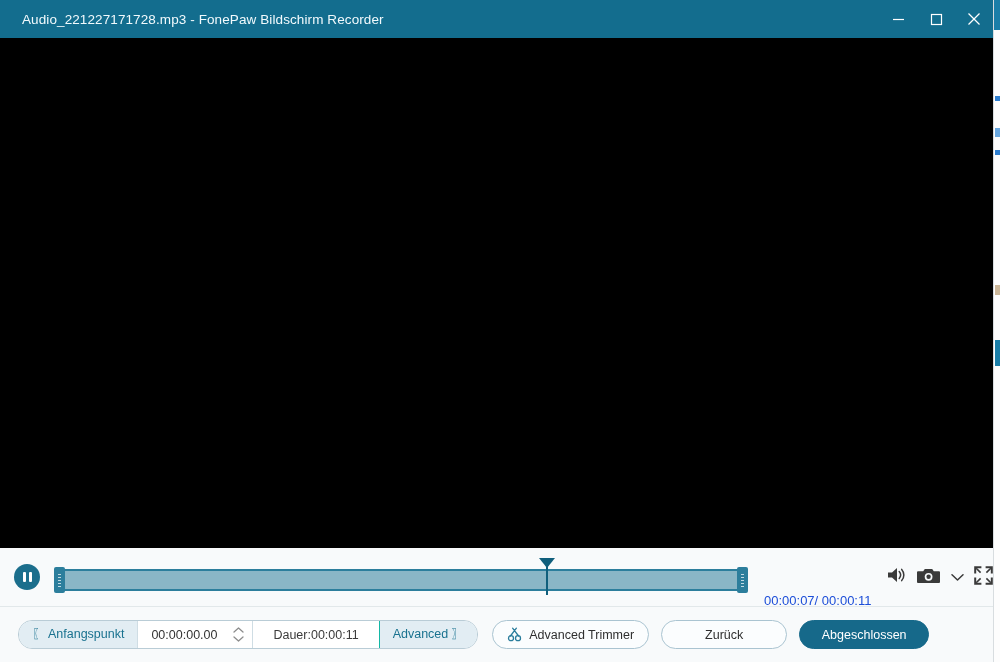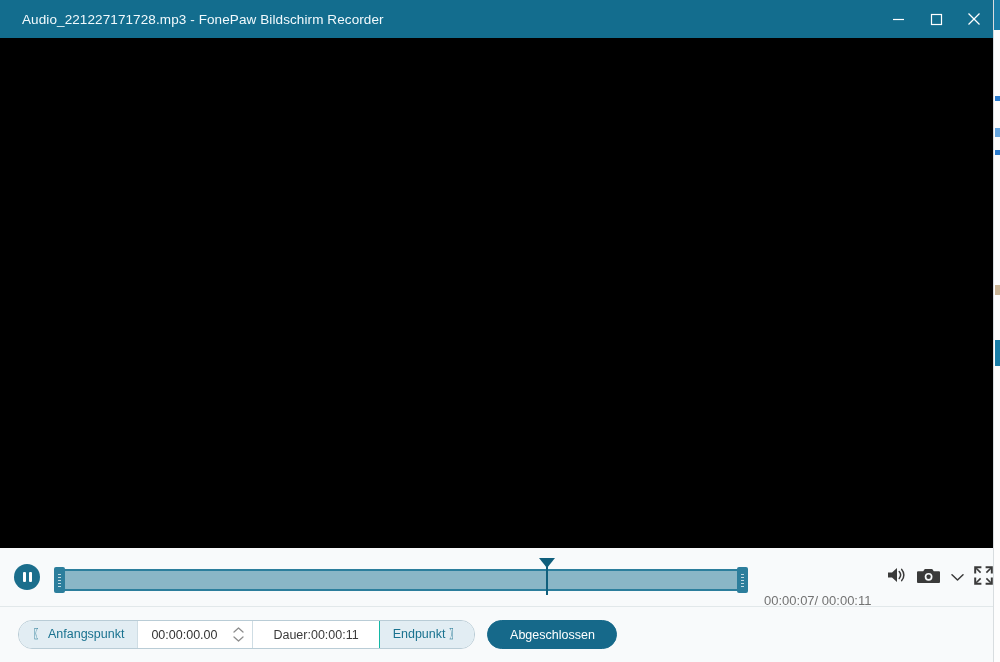--- a/index.html
+++ b/index.html
@@ -194,21 +194,21 @@
     width: 0;
     height: 0;
     border-left: 8px solid transparent;
     border-right: 8px solid transparent;
     border-top: 10px solid #105f7c;
   }
 
   .time-readout {
     margin-left: 16px;
     font-size: 13px;
-    color: #737373;
+    color: #1d4ed8;
     white-space: nowrap;
     flex: 0 0 auto;
     font-family: "Liberation Sans", sans-serif;
     margin-top: 47px;
   }
 
   .pb-icons {
     display: flex;
     align-items: center;
     margin-left: 14px;
@@ -442,24 +442,37 @@
               </svg>
           </span>
           <span>
             <svg width="11" height="6" viewBox="0 0 11 6">
                 <path d="M1 1 L5.5 5 L10 1" fill="none" stroke="#8d8d8d" stroke-width="1.3" stroke-linecap="round" stroke-linejoin="round"></path>
               </svg>
           </span>
         </div>
       </div>
       <div class="tg-duration">Dauer:00:00:11</div>
-      <div class="tg-label" style="border-right:0">Endpunkt 〗</div>
-    </div>
-
-
+      <div class="tg-label" style="border-right:0">Advanced 〗</div>
+    </div>
+
+    <div class="btn btn-outline btn-trimmer">
+      <span class="scissors">
+        <svg width="15" height="15" viewBox="0 0 15 15">
+          <circle cx="4" cy="11.2" r="2.5" fill="none" stroke="#2a7d9c" stroke-width="1.3"></circle>
+          <circle cx="11" cy="11.2" r="2.5" fill="none" stroke="#2a7d9c" stroke-width="1.3"></circle>
+          <path d="M3.4 9 L9.4 1.2 M11.6 9 L5.6 1.2" fill="none" stroke="#2a7d9c" stroke-width="1.3" stroke-linecap="round"></path>
+        </svg>
+      </span>
+      <span>Advanced Trimmer</span>
+    </div>
+
+    <div class="btn btn-outline btn-back">
+      <span>Zurück</span>
+    </div>
 
     <div class="btn btn-primary">
       <span>Abgeschlossen</span>
     </div>
   </div>
 </div>
 
 <div class="bg-window-sliver">
   <div class="bg-sliver-top"></div>
   <div class="bg-chip c1"></div>

